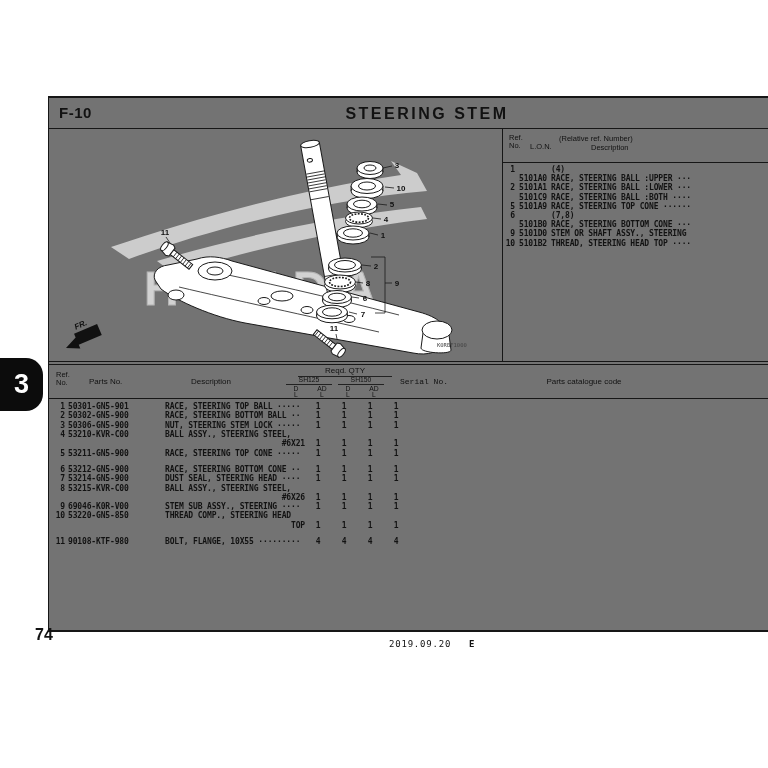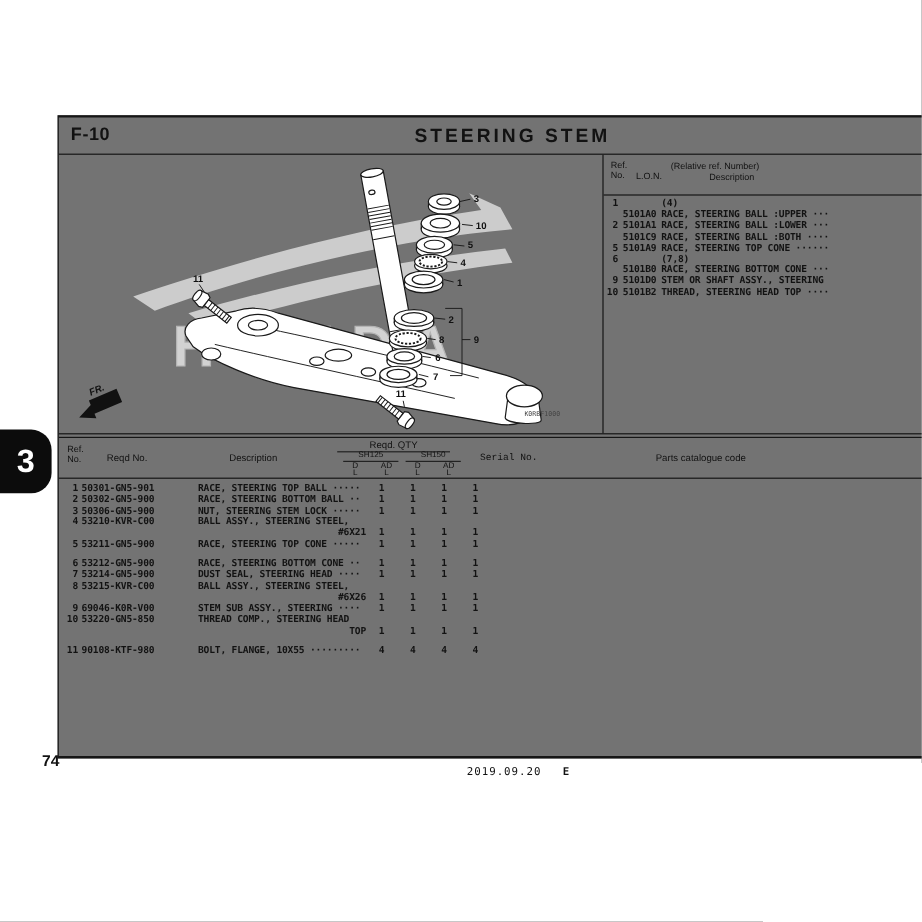--- a/index.html
+++ b/index.html
@@ -38,21 +38,21 @@
   .c-desc{flex:1;margin-left:2px;overflow:visible;}
   .c-frt{width:20px;text-align:right;margin-right:3px;flex:none;margin-left:25px;}
 
   
   .bot{flex:1;margin-top:2px;border-top:1.5px solid #161616;position:relative;}
   .phead{height:33px;border-bottom:1px solid #161616;position:relative;font-size:8px;}
   .phead .lbl{position:absolute;white-space:pre;}
   .ph-ref{left:7px;top:6px;font-size:7.5px;line-height:8px;}
   .ph-part{left:40px;top:12px;}
   .ph-desc{left:142px;top:12px;}
-  .ph-reqd{left:232px;top:1px;width:94px;text-align:center;border-bottom:1px solid #222;padding-bottom:1px;}
+  .ph-reqd{left:249px;top:1px;width:94px;text-align:center;border-bottom:1px solid #222;padding-bottom:1px;}
   .ph-models{position:absolute;left:234px;top:11px;width:104px;display:flex;}
   .ph-models span{flex:1;text-align:center;font-size:6.8px;border-bottom:1px solid #222;margin:0 3px;padding-bottom:1px;}
   .ph-subs,.ph-ls{position:absolute;left:234px;width:104px;display:flex;}
   .ph-subs{top:20px;}
   .ph-ls{top:26px;}
   .ph-subs span,.ph-ls span{width:26px;text-align:center;font-size:6.8px;}
   .ph-serial{left:351px;top:12px;font-family:Liberation Mono, monospace;}
   .ph-pcc{left:420px;top:12px;width:230px;text-align:center;}
 
   .prows{position:absolute;top:37px;left:0;right:0;}
@@ -64,21 +64,21 @@
   .p-part{width:76px;margin-left:3px;flex:none;}
   .p-desc{width:140px;flex:none;overflow:visible;padding-left:21px;}
   .p-desc.cont{text-align:right;}
   .p-qty{display:flex;flex:none;}
   .qc{width:26px;text-align:center;}
 
   
   .tab{position:absolute;left:0;top:358px;width:43px;height:53px;background:#0c0c0c;
        border-radius:0 17px 17px 0;color:#fff;display:flex;align-items:center;
        justify-content:center;font-size:27px;font-weight:bold;}
-  .pnum{position:absolute;left:35px;top:626px;font-size:13px;font-weight:bold;}
+  .pnum{position:absolute;left:35px;top:626px;font-size:16px;font-weight:bold;}
   .fdate{position:absolute;left:389px;top:639px;font-family:"DejaVu Sans Mono",monospace;
          font-size:9px;font-weight:normal;letter-spacing:.8px;}
   .frev{position:absolute;left:469px;top:639px;font-family:"DejaVu Sans Mono",monospace;
         font-size:9px;font-weight:bold;}
 
   
   .pt{fill:#ffffff;stroke:#1a1a1a;stroke-width:1;}
   .ln{stroke:#1a1a1a;stroke-width:.8;fill:none;}
   .co{font-family:"Liberation Sans",sans-serif;font-size:8px;font-weight:bold;fill:#111;text-anchor:middle;}
   .codetext{font-family:"DejaVu Sans Mono",monospace;font-size:5.5px;fill:#444;}
@@ -237,21 +237,21 @@
           <div class="rrow"><span class="c-ref"></span><span class="c-lon">5101B0</span><span class="c-desc">RACE, STEERING BOTTOM CONE ···</span><span class="c-frt">2.5</span></div>
           <div class="rrow"><span class="c-ref">9</span><span class="c-lon">5101D0</span><span class="c-desc">STEM OR SHAFT ASSY., STEERING</span><span class="c-frt">2.3</span></div>
           <div class="rrow"><span class="c-ref">10</span><span class="c-lon">5101B2</span><span class="c-desc">THREAD, STEERING HEAD TOP ····</span><span class="c-frt">2.1</span></div>
         </div>
     </div>
   </div>
 
   <div class="bot">
     <div class="phead">
       <span class="lbl ph-ref"><span>Ref.</span><br><span>No.</span></span>
-      <span class="lbl ph-part">Reqd No.</span>
+      <span class="lbl ph-part">Parts No.</span>
       <span class="lbl ph-desc">Description</span>
       <span class="lbl ph-reqd">Reqd. QTY</span>
       <span class="ph-models">
           <span class="pm">SH125</span>
           <span class="pm">SH150</span>
         </span>
       <span class="ph-subs">
           <span class="ps">D</span>
           <span class="ps">AD</span>
           <span class="ps">D</span>

